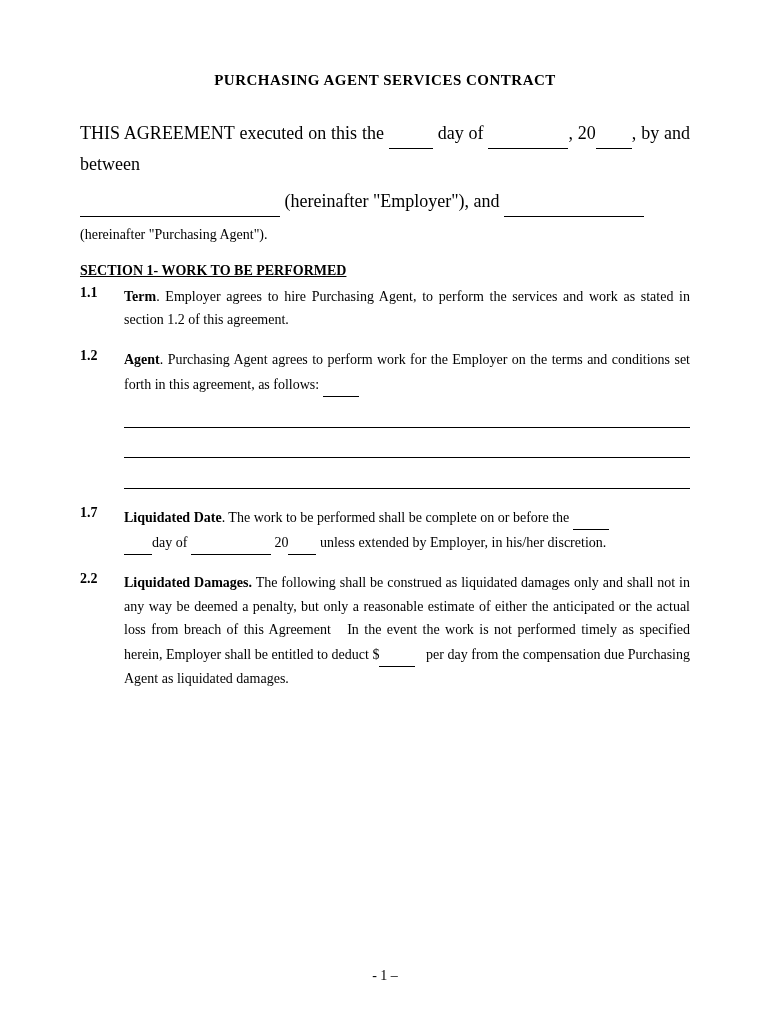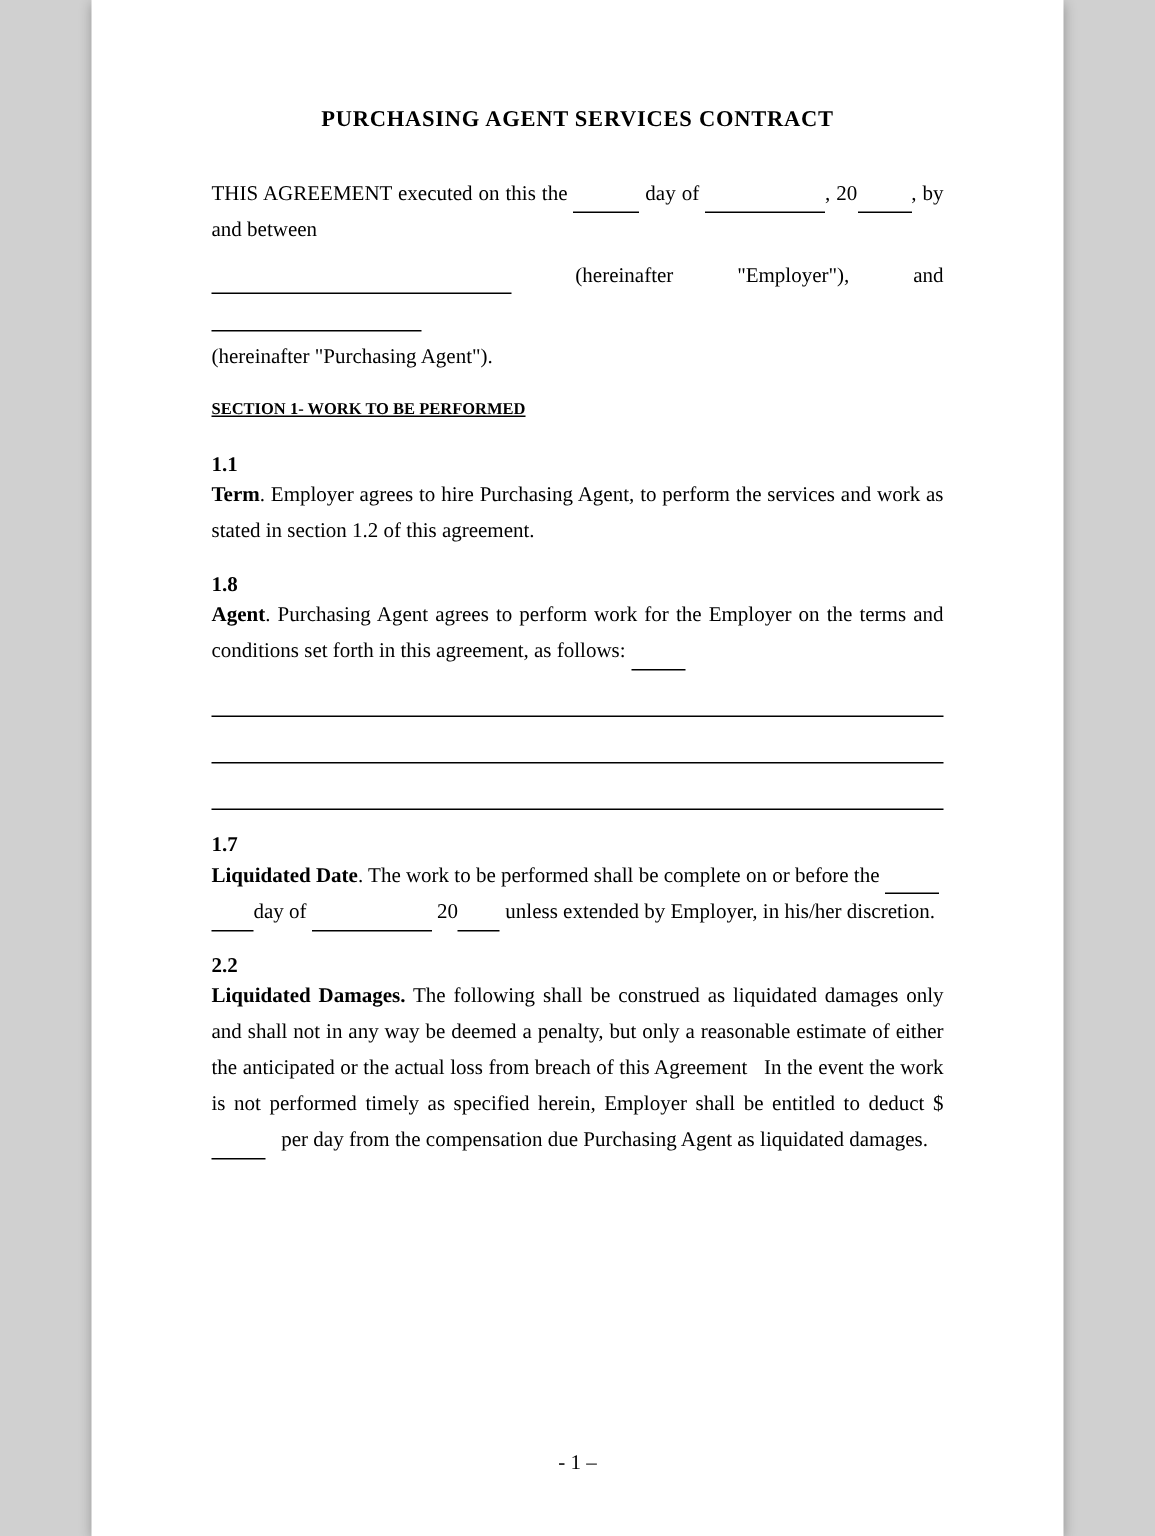--- a/index.html
+++ b/index.html
@@ -11,38 +11,38 @@
     body {
       background: #d0d0d0;
       display: flex;
       justify-content: center;
       align-items: flex-start;
       min-height: 1024px;
       font-family: "Times New Roman", Times, serif;
     }
 
     .page {
-      width: 648px;
+      width: 770px;
       min-height: 1024px;
       background: #ffffff;
       padding: 72px 80px 60px 80px;
       position: relative;
       box-shadow: 0 2px 8px rgba(0,0,0,0.3);
     }
 
     .title {
       text-align: center;
       font-weight: bold;
       font-size: 15px;
       margin-bottom: 28px;
       letter-spacing: 0.5px;
     }
 
     .intro-paragraph {
-      font-size: 14px;
+      font-size: 18px;
       line-height: 1.7;
       margin-bottom: 6px;
       text-align: justify;
     }
 
     .blank-line {
       display: inline-block;
       border-bottom: 1px solid #000;
       min-width: 44px;
       vertical-align: bottom;
@@ -91,35 +91,34 @@
 
     .consideration-paragraph {
       font-size: 14px;
       line-height: 1.7;
       margin-bottom: 20px;
       text-indent: 36px;
       text-align: justify;
     }
 
     .section-heading {
-      font-size: 11px;
+      font-size: 14px;
       font-weight: bold;
       text-decoration: underline;
-      margin-bottom: 24px;
+      margin-bottom: 6px;
     }
 
     .clause-container {
       margin-bottom: 16px;
     }
 
     .clause-row {
       display: flex;
       align-items: flex-start;
       margin-bottom: 10px;
-      flex-direction: column;
     }
 
     .clause-number {
       font-size: 14px;
       font-weight: bold;
       min-width: 44px;
       padding-top: 0;
     }
 
     .clause-content {
@@ -173,21 +172,21 @@
     <div class="clause-row">
       <div class="clause-number">1.1</div>
       <div class="clause-content">
         <span class="clause-term">Term</span>.  Employer agrees to hire Purchasing Agent, to perform the services and work as stated in section 1.2 of this agreement.
       </div>
     </div>
   </div>
 
   <div class="clause-container">
     <div class="clause-row">
-      <div class="clause-number">1.8</div>
+      <div class="clause-number">1.2</div>
       <div class="clause-content">
         <span class="clause-term">Agent</span>.  Purchasing Agent agrees to perform work for the Employer on the terms and conditions set forth in this agreement, as follows: <span class="blank-line-xshort">&nbsp;&nbsp;&nbsp;&nbsp;&nbsp;&nbsp;</span>
         <span class="full-line-block">&nbsp;</span>
         <span class="full-line-block">&nbsp;</span>
         <span class="full-line-block">&nbsp;</span>
       </div>
     </div>
   </div>
 
   <div class="clause-container">

